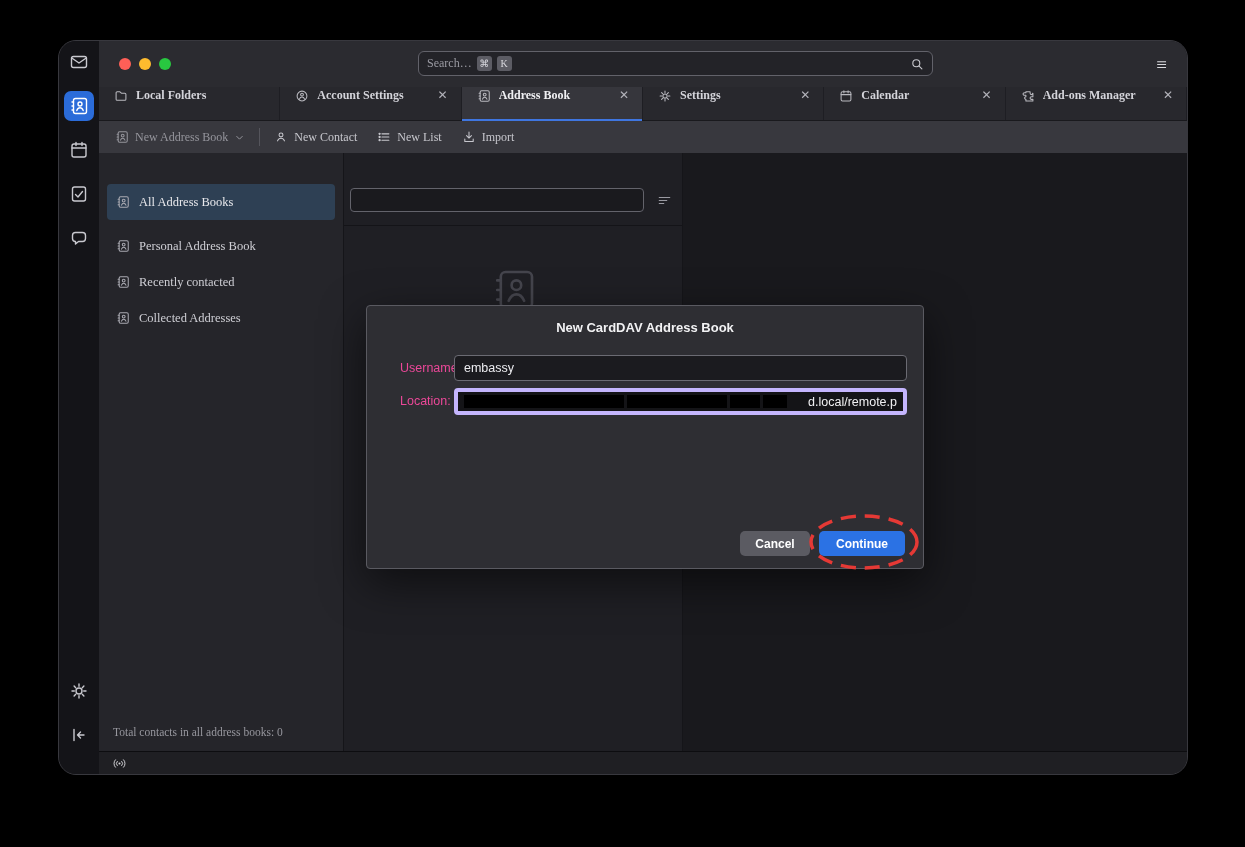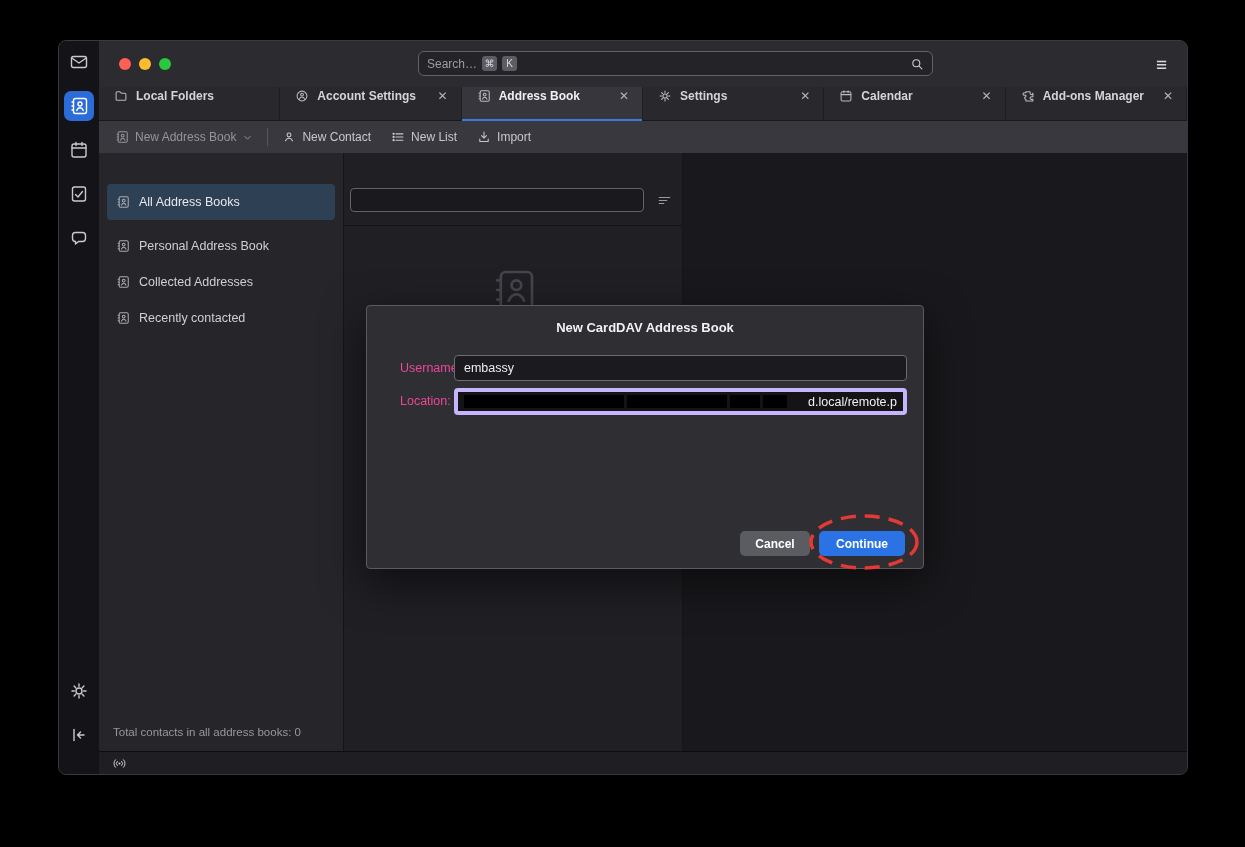--- a/index.html
+++ b/index.html
@@ -8,23 +8,24 @@
     background:#000;
     font-family:"Liberation Sans", sans-serif;
     position:relative;
     overflow:hidden;
     -webkit-font-smoothing:antialiased;
   }
   svg { display:block; }
 
   .window {
     position:absolute; left:58px; top:40px; width:1130px; height:735px;
-    background:#1f1f23; border-radius:8px; overflow:hidden;
+    background:#1f1f23; border-radius:18px; overflow:hidden;
     display:flex; border:1px solid #38383e;
     box-shadow:0 18px 50px rgba(0,0,0,.7);
+    font-family:Liberation Serif, serif;
   }
 
   
   .appbar {
     width:40px; flex-shrink:0; background:#141418;
     display:flex; flex-direction:column; align-items:center;
     padding:6px 0 10px;
   }
   .appbtn {
     width:30px; height:30px; border-radius:7px;
@@ -380,32 +381,32 @@
           </div>
           <div class="book-item">
             <span class="bicon">
               <svg width="14" height="14" viewBox="0 0 20 20" fill="none" stroke="currentColor" stroke-width="1.5" stroke-linecap="round" stroke-linejoin="round">
                   <rect x="4.5" y="2.5" width="13" height="15" rx="2"></rect>
                   <path d="M4.5 6H3M4.5 10H3M4.5 14H3"></path>
                   <circle cx="11" cy="8" r="2"></circle>
                   <path d="M7.8 14.5c.7-1.8 1.9-2.7 3.2-2.7s2.5.9 3.2 2.7"></path>
                 </svg>
             </span>
-            <span>Collected Addresses</span>
+            <span>Recently contacted</span>
           </div>
           <div class="book-item">
             <span class="bicon">
               <svg width="14" height="14" viewBox="0 0 20 20" fill="none" stroke="currentColor" stroke-width="1.5" stroke-linecap="round" stroke-linejoin="round">
                   <rect x="4.5" y="2.5" width="13" height="15" rx="2"></rect>
                   <path d="M4.5 6H3M4.5 10H3M4.5 14H3"></path>
                   <circle cx="11" cy="8" r="2"></circle>
                   <path d="M7.8 14.5c.7-1.8 1.9-2.7 3.2-2.7s2.5.9 3.2 2.7"></path>
                 </svg>
             </span>
-            <span>Recently contacted</span>
+            <span>Collected Addresses</span>
           </div>
         </div>
         <div class="books-status">Total contacts in all address books: 0</div>
       </div>
 
       <div class="contacts">
         <div class="contacts-top">
           <input class="contact-search" type="text" value="" style="">
           <span class="display-btn">
             <svg width="15" height="15" viewBox="0 0 20 20" fill="none" stroke="currentColor" stroke-width="1.5" stroke-linecap="round">

